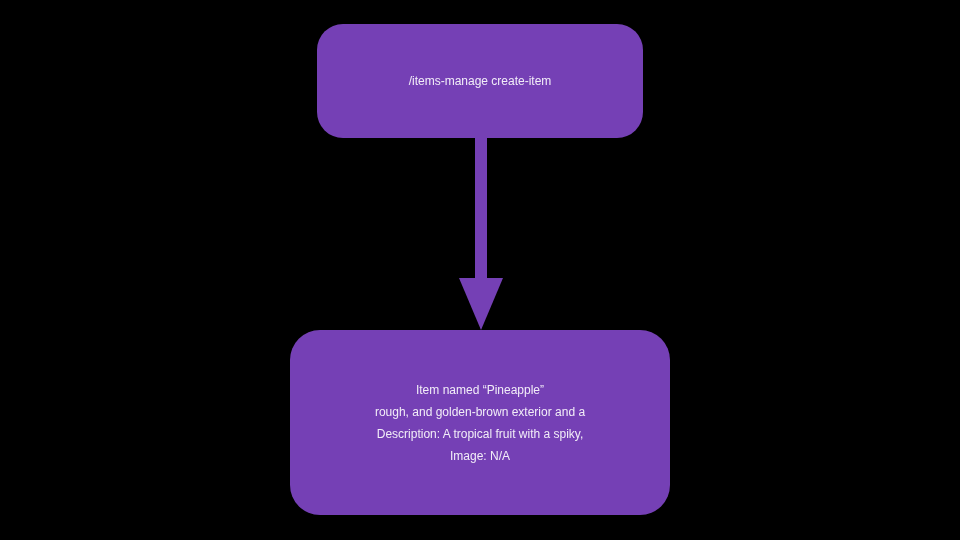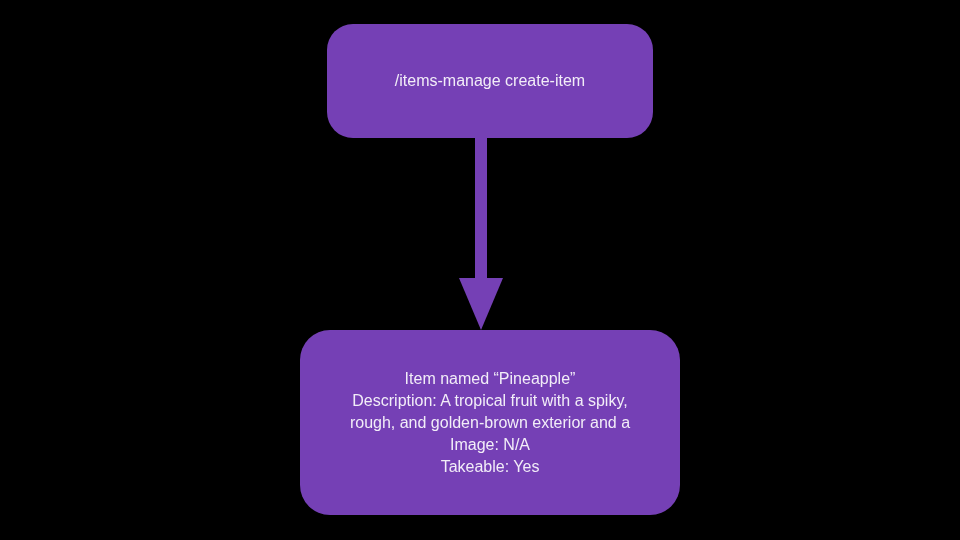--- a/index.html
+++ b/index.html
@@ -19,23 +19,22 @@
   }
   .node {
     position: absolute;
     background: #7540b5;
     color: #f2edf8;
     display: flex;
     flex-direction: column;
     align-items: center;
     justify-content: center;
     text-align: right;
-    font-size: 16px;
+    font-size: 12px;
     line-height: 22px;
-    margin-left: 10px;
   }
   .node-top {
     left: 317px;
     top: 24px;
     width: 326px;
     height: 114px;
     border-radius: 26px;
   }
   .node-bottom {
     left: 290px;
@@ -73,19 +72,18 @@
 
   <div class="node node-top">
     <span class="line">/items-manage create-item</span>
   </div>
 
   <div class="arrow-line"></div>
   <div class="arrow-head"></div>
 
   <div class="node node-bottom">
     <div class="line">Item named “Pineapple”</div>
+    <div class="line">rough, and golden-brown exterior and a</div>
     <div class="line">Description: A tropical fruit with a spiky,</div>
-    <div class="line">rough, and golden-brown exterior and a</div>
     <div class="line">Image: N/A</div>
-    <div class="line">Takeable: Yes</div>
   </div>
 
 </div>
 
 </body></html>

